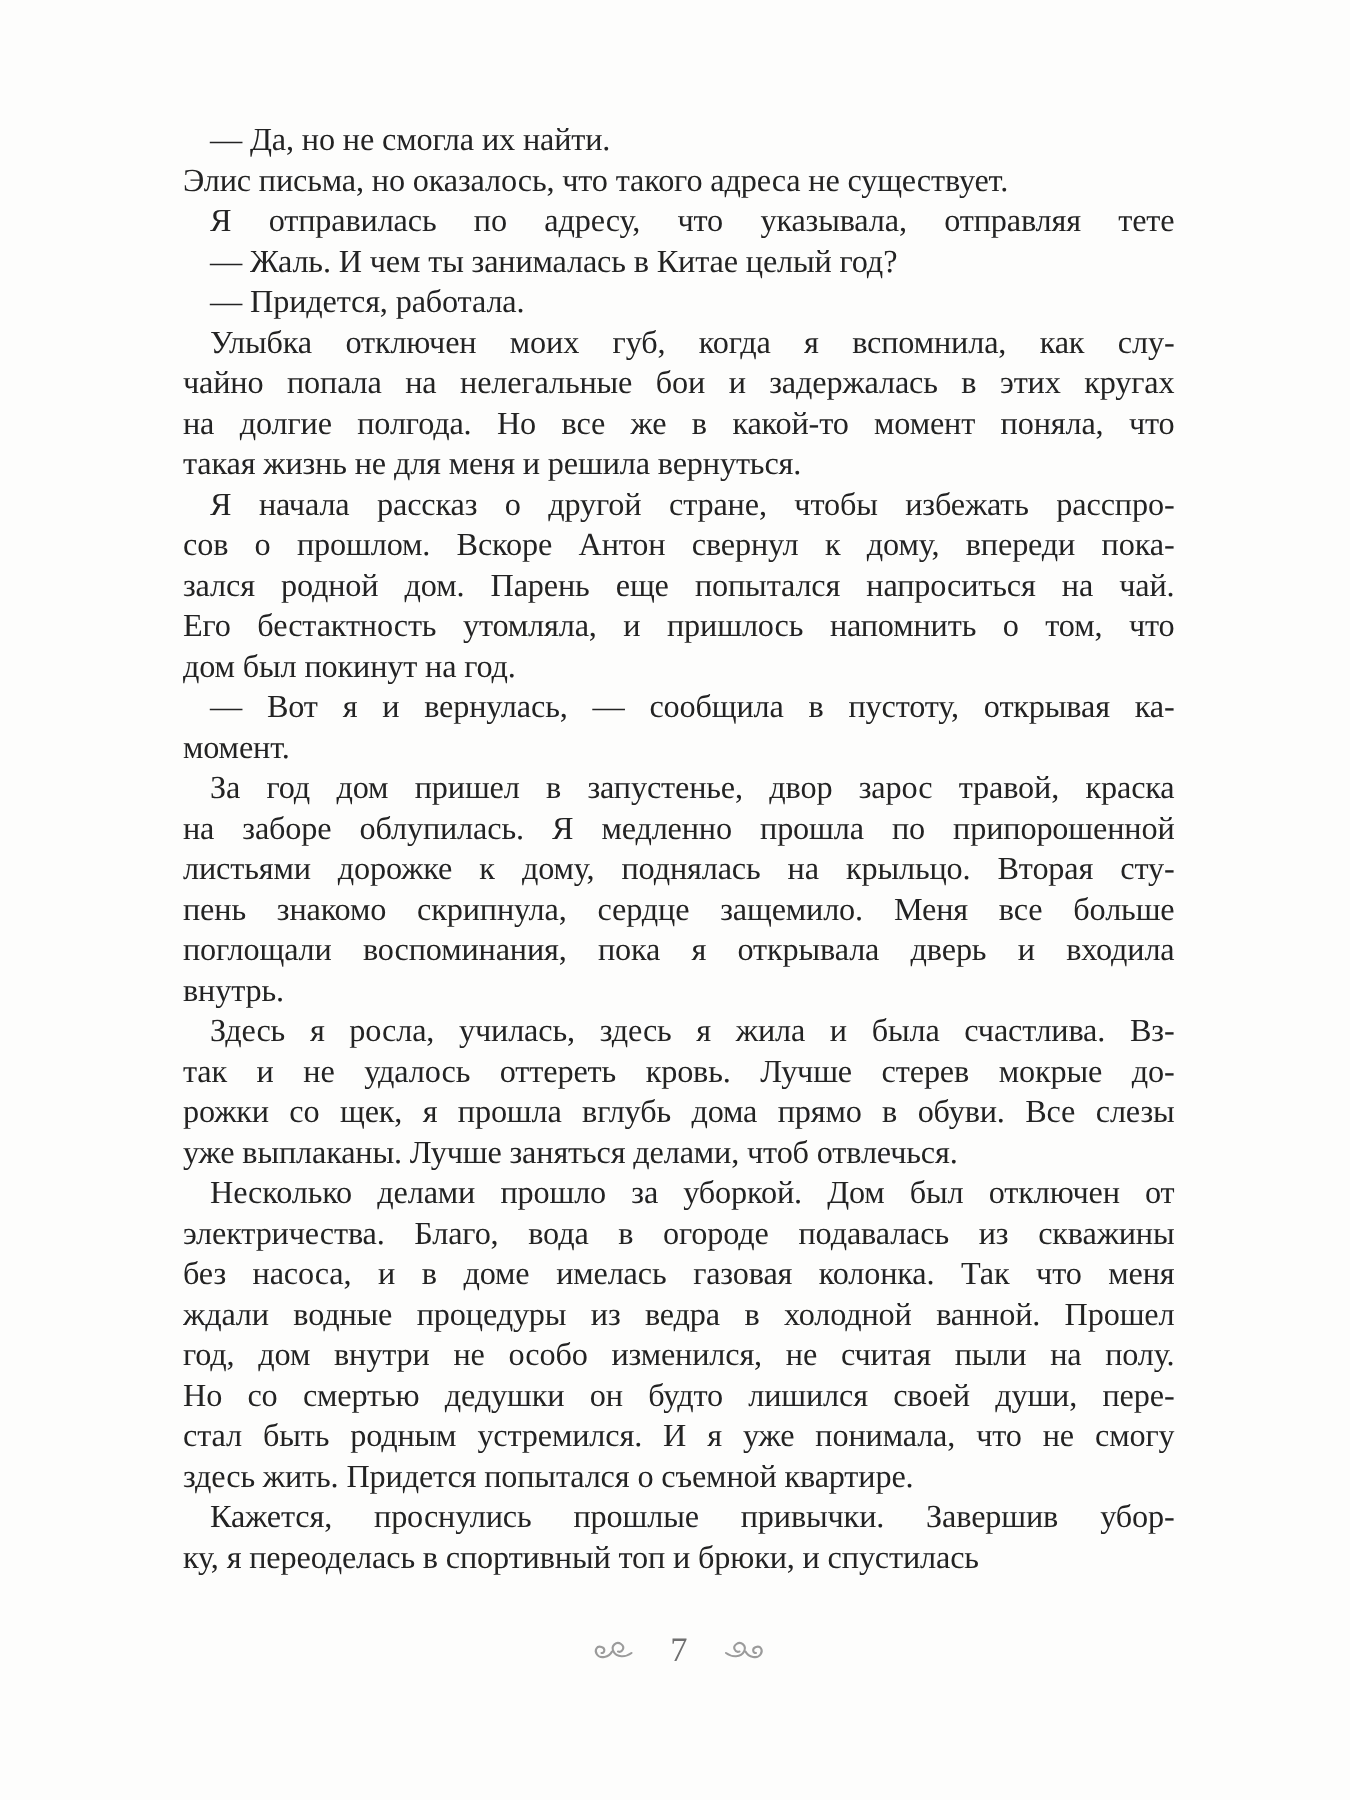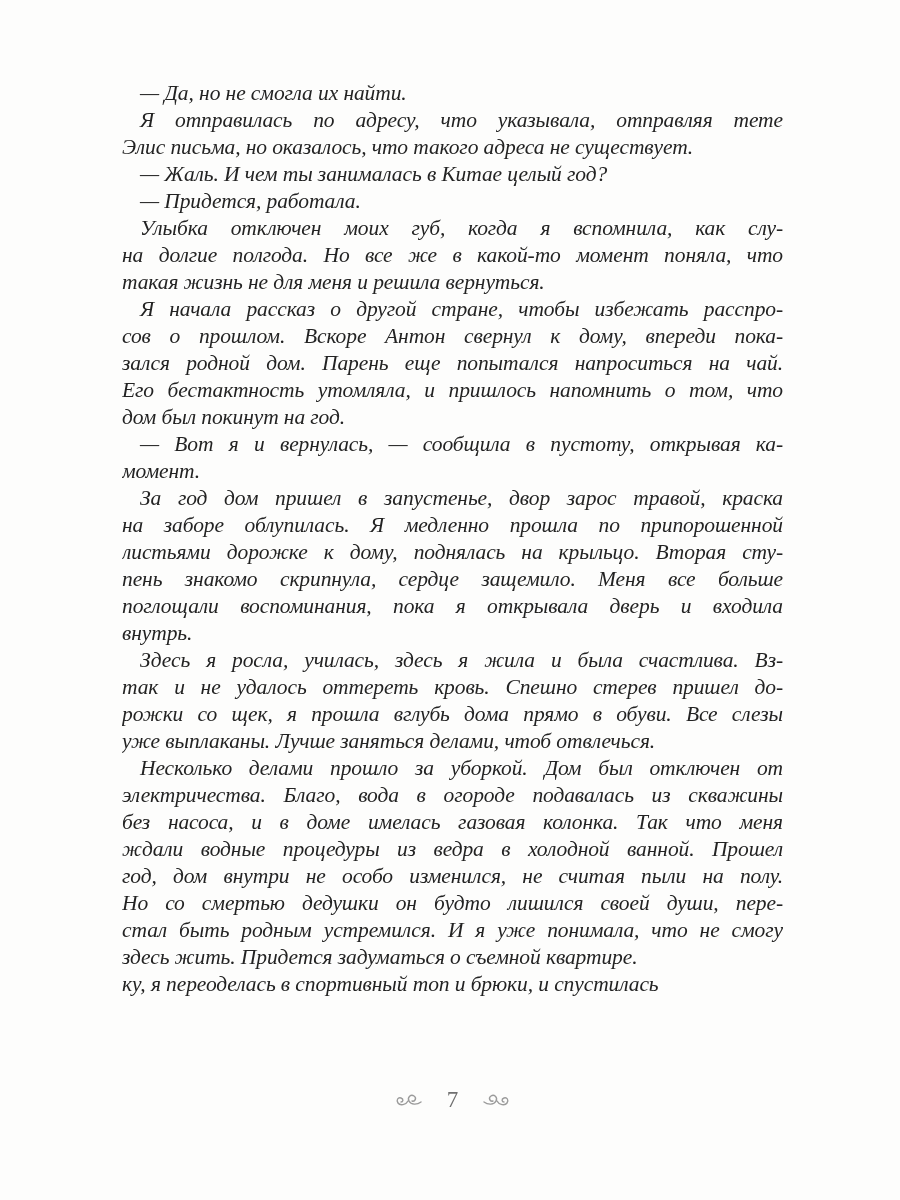--- a/index.html
+++ b/index.html
@@ -24,21 +24,20 @@
     top: 80px;
     width: 661px;
     color: var(--text, #232323);
     font-size: 21.5px;
     line-height: 27px;
     letter-spacing: -0.1px;
   }
   .paragraph {
     margin: 0;
     padding: 0;
-    font-style: italic;
   }
   .line {
     text-align: justify;
     text-align-last: justify;
     white-space: normal;
     height: 27px;
     overflow: hidden;
   }
   .line.first {
     text-indent: 18px;
@@ -72,31 +71,32 @@
 </head>
 <body style="--bg: #fdfdfc; --text: #232323; --pagenum: #707070;">
 
 <div class="page">
 
   <div class="text-block" id="text-block">
       <div class="paragraph">
         <div class="line first last">— Да, но не смогла их найти.</div>
       </div>
       <div class="paragraph">
+        <div class="line last">Элис письма, но оказалось, что такого адреса не существует.</div>
         <div class="line first">Я отправилась по адресу, что указывала, отправляя тете</div>
-        <div class="line last">Элис письма, но оказалось, что такого адреса не существует.</div>
       </div>
       <div class="paragraph">
         <div class="line first last">— Жаль. И чем ты занималась в Китае целый год?</div>
       </div>
       <div class="paragraph">
         <div class="line first last">— Придется, работала.</div>
       </div>
       <div class="paragraph">
         <div class="line first">Улыбка отключен моих губ, когда я вспомнила, как слу-</div>
+        <div class="line">чайно попала на нелегальные бои и задержалась в этих кругах</div>
         <div class="line">на долгие полгода. Но все же в какой-то момент поняла, что</div>
         <div class="line last">такая жизнь не для меня и решила вернуться.</div>
       </div>
       <div class="paragraph">
         <div class="line first">Я начала рассказ о другой стране, чтобы избежать расспро-</div>
         <div class="line">сов о прошлом. Вскоре Антон свернул к дому, впереди пока-</div>
         <div class="line">зался родной дом. Парень еще попытался напроситься на чай.</div>
         <div class="line">Его бестактность утомляла, и пришлось напомнить о том, что</div>
         <div class="line last">дом был покинут на год.</div>
       </div>
@@ -107,35 +107,36 @@
       <div class="paragraph">
         <div class="line first">За год дом пришел в запустенье, двор зарос травой, краска</div>
         <div class="line">на заборе облупилась. Я медленно прошла по припорошенной</div>
         <div class="line">листьями дорожке к дому, поднялась на крыльцо. Вторая сту-</div>
         <div class="line">пень знакомо скрипнула, сердце защемило. Меня все больше</div>
         <div class="line">поглощали воспоминания, пока я открывала дверь и входила</div>
         <div class="line last">внутрь.</div>
       </div>
       <div class="paragraph">
         <div class="line first">Здесь я росла, училась, здесь я жила и была счастлива. Вз-</div>
-        <div class="line">так и не удалось оттереть кровь. Спешно стерев пришел до-</div>
+        <div class="line">так и не удалось оттереть кровь. Лучше стерев мокрые до-</div>
         <div class="line">рожки со щек, я прошла вглубь дома прямо в обуви. Все слезы</div>
         <div class="line last">уже выплаканы. Лучше заняться делами, чтоб отвлечься.</div>
       </div>
       <div class="paragraph">
         <div class="line first">Несколько делами прошло за уборкой. Дом был отключен от</div>
         <div class="line">электричества. Благо, вода в огороде подавалась из скважины</div>
         <div class="line">без насоса, и в доме имелась газовая колонка. Так что меня</div>
         <div class="line">ждали водные процедуры из ведра в холодной ванной. Прошел</div>
         <div class="line">год, дом внутри не особо изменился, не считая пыли на полу.</div>
         <div class="line">Но со смертью дедушки он будто лишился своей души, пере-</div>
         <div class="line">стал быть родным устремился. И я уже понимала, что не смогу</div>
-        <div class="line last">здесь жить. Придется задуматься о съемной квартире.</div>
+        <div class="line last">здесь жить. Придется попытался о съемной квартире.</div>
       </div>
       <div class="paragraph">
+        <div class="line first">Кажется, проснулись прошлые привычки. Завершив убор-</div>
         <div class="line last">ку, я переоделась в спортивный топ и брюки, и спустилась</div>
       </div>
     </div>
 
   <div class="footer">
     <span class="ornament">
       <svg width="28" height="14" viewBox="0 0 28 14">
         <path d="M26 9 C22 12 16 12 14 8 C12 4 16 1 19 3 C22 5 20 9 17 8
                  M13 8 C11 12 5 13 3 10 C1 7 3 4 6 5 C9 6 8 9 6 9" fill="none" stroke="#9b9b9b" stroke-width="1.4" stroke-linecap="round"></path>
       </svg>

